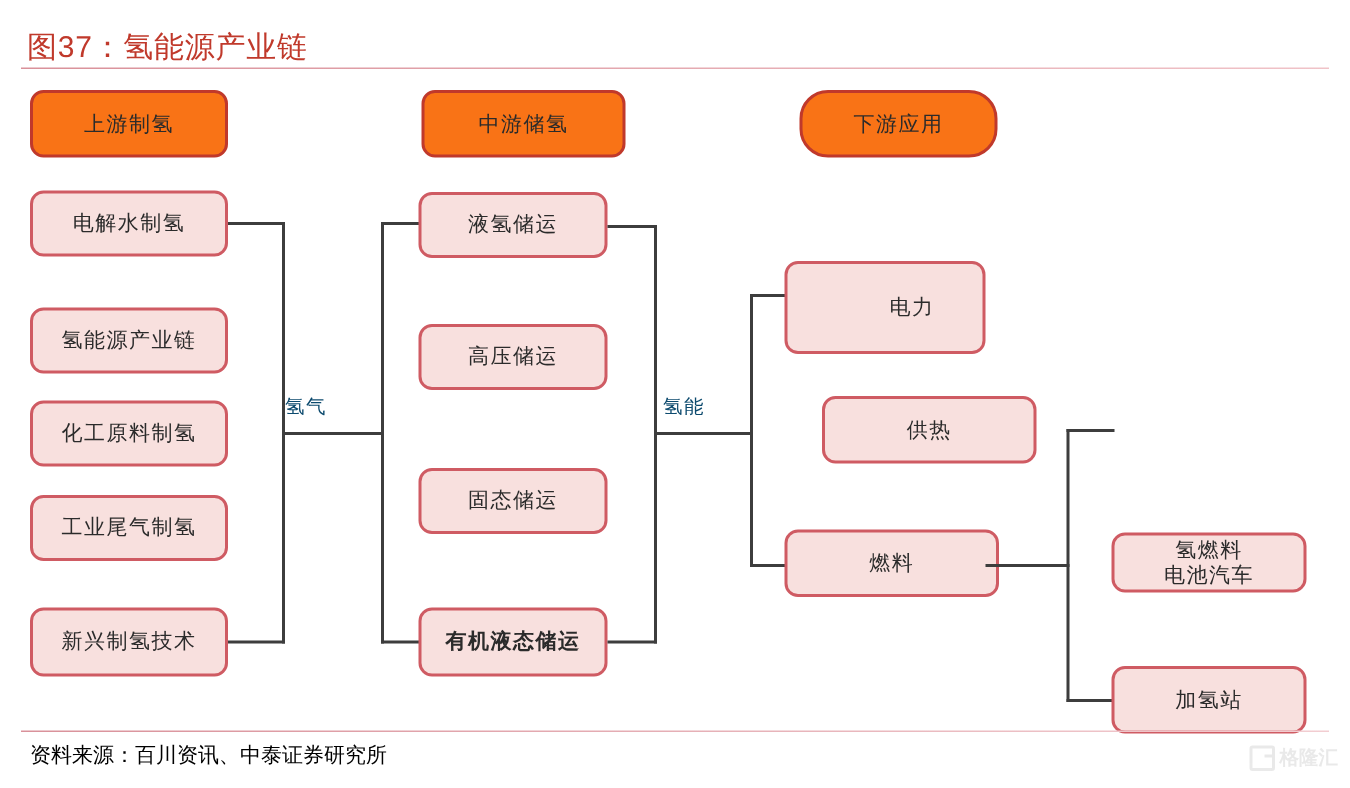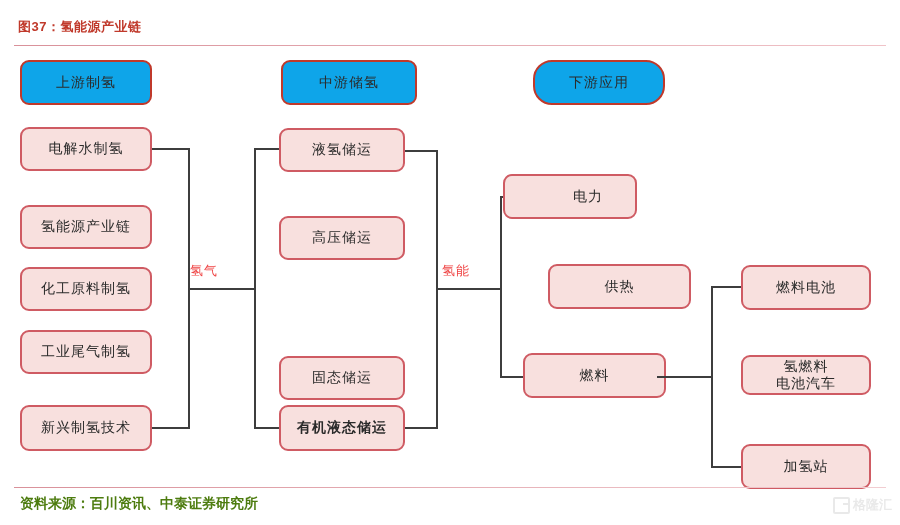--- a/index.html
+++ b/index.html
@@ -14,22 +14,22 @@
     background: #ffffff;
     font-family: "Liberation Sans", "DejaVu Sans", sans-serif;
     overflow: hidden;
   }
 
   
   .fig-title {
     position: absolute;
     left: 18px;
     top: 18px;
-    font-size: 13px;
-    font-weight: bold;
+    font-size: 20px;
+    font-weight: normal;
     color: #c0392b;
     letter-spacing: 0.5px;
     white-space: nowrap;
   }
   .rule-top {
     position: absolute;
     left: 14px;
     top: 45px;
     width: 872px;
     height: 1px;
@@ -43,22 +43,22 @@
     height: 1px;
     background: linear-gradient(to right, #d9919a, #f2cdd1);
   }
 
   
   .source {
     position: absolute;
     left: 20px;
     top: 495px;
     font-size: 14px;
-    font-weight: bold;
-    color: #4d7c0f;
+    font-weight: normal;
+    color: #000000;
     white-space: nowrap;
   }
 
   
   .watermark {
     position: absolute;
     right: 8px;
     top: 496px;
     display: flex;
     align-items: center;
@@ -97,40 +97,40 @@
     justify-content: center;
     text-align: center;
     border-radius: 9px;
     font-size: 14px;
     color: #2b2b2b;
     line-height: 1.25;
     white-space: pre-line;
     letter-spacing: 1px;
   }
   .node.header {
-    background: #0ea5e9;
+    background: #f97316;
     border: 2px solid #c0392b;
   }
   .node.item {
     background: #f8e0de;
     border: 2px solid #cf5b63;
   }
 
   
   .ln {
     position: absolute;
     background: #3d3d3d;
   }
   .ln.h { height: 2px; }
   .ln.v { width: 2px; }
 
   .edge-label {
     position: absolute;
     font-size: 13px;
-    color: #ef4444;
+    color: #0c4a6e;
     letter-spacing: 1px;
     white-space: nowrap;
   }
 </style>
 </head>
 <body>
 
 <div id="page">
 
   <div class="fig-title">图37：氢能源产业链</div>
@@ -151,43 +151,42 @@
   <div class="ln v" style="left:188px; top:148px; height:281px;"></div>
   <div class="ln h" style="left:188px; top:288px; width:68px;"></div>
   <div class="edge-label" style="left:190px; top:262px;">氢气</div>
 
   <div class="ln v" style="left:254px; top:148px; height:281px;"></div>
   <div class="ln h" style="left:254px; top:148px; width:27px;"></div>
   <div class="ln h" style="left:254px; top:427px; width:27px;"></div>
 
   <div class="node item" style="left:279px; top:128px; width:126px; height:44px;">液氢储运</div>
   <div class="node item" style="left:279px; top:216px; width:126px; height:44px;">高压储运</div>
-  <div class="node item" style="left:279px; top:312px; width:126px; height:44px;margin-top:44px;">固态储运</div>
+  <div class="node item" style="left:279px; top:312px; width:126px; height:44px;">固态储运</div>
   <div class="node item" style="left:279px; top:405px; width:126px; height:46px;font-weight:bold;">有机液态储运</div>
 
   <div class="ln h" style="left:405px; top:150px; width:33px;"></div>
   <div class="ln h" style="left:405px; top:427px; width:33px;"></div>
   <div class="ln v" style="left:436px; top:150px; height:279px;"></div>
   <div class="ln h" style="left:436px; top:288px; width:66px;"></div>
   <div class="edge-label" style="left:442px; top:262px;">氢能</div>
 
   <div class="ln v" style="left:500px; top:196px; height:182px;"></div>
   <div class="ln h" style="left:500px; top:196px; width:25px;"></div>
   <div class="ln h" style="left:500px; top:376px; width:25px;"></div>
 
-  <div class="node item" style="left:503px; top:174px; width:134px; height:45px;padding-left:36px;">电力</div>
+  <div class="node item" style="left:523px; top:174px; width:134px; height:62px;padding-left:36px;">电力</div>
   <div class="node item" style="left:548px; top:264px; width:143px; height:45px;">供热</div>
   <div class="node item" style="left:523px; top:353px; width:143px; height:45px;">燃料</div>
 
   <div class="ln h" style="left:657px; top:376px; width:56px;"></div>
   <div class="ln v" style="left:711px; top:286px; height:182px;"></div>
   <div class="ln h" style="left:711px; top:286px; width:32px;"></div>
   <div class="ln h" style="left:711px; top:466px; width:32px;"></div>
 
-  <div class="node item" style="left:741px; top:265px; width:130px; height:45px;">燃料电池</div>
   <div class="node item" style="left:741px; top:355px; width:130px; height:40px;">氢燃料
 电池汽车</div>
   <div class="node item" style="left:741px; top:444px; width:130px; height:45px;">加氢站</div>
 
   <div class="rule-bottom"></div>
   <div class="source">资料来源：百川资讯、中泰证券研究所</div>
 
   <div class="watermark">
     <span class="wm-mark"></span>
     <span class="wm-text">格隆汇</span>

